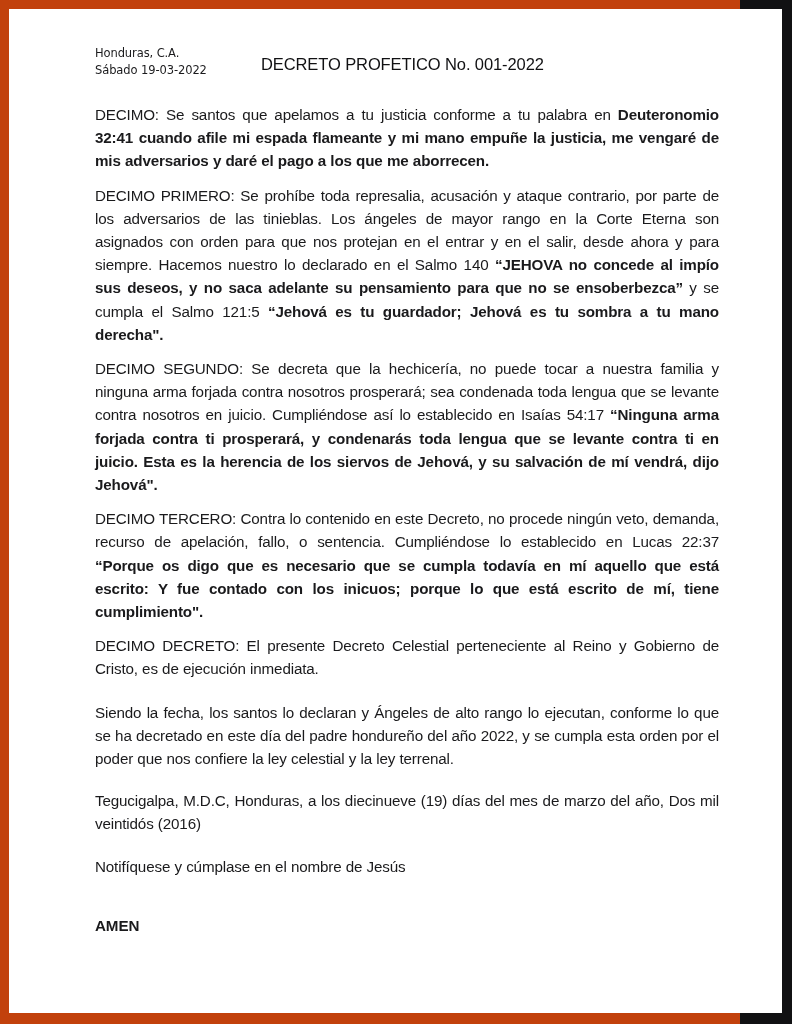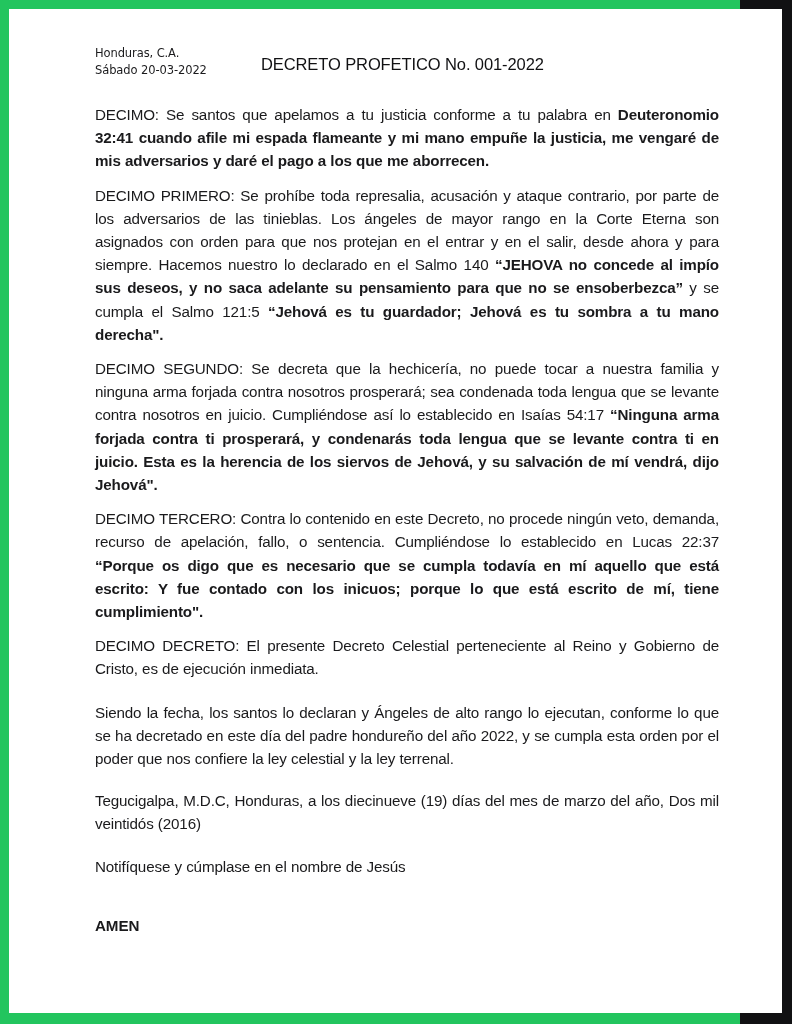--- a/index.html
+++ b/index.html
@@ -14,21 +14,21 @@
     font-family: "Liberation Sans", sans-serif;
     overflow: hidden;
   }
 
   .page-frame {
     position: absolute;
     left: 0;
     top: 0;
     width: 740px;
     height: 1024px;
-    background: #22c55e;
+    background: #c2410c;
   }
 
   .page-sheet {
     position: absolute;
     left: 9px;
     top: 9px;
     width: 773px;
     height: 1004px;
     background: #ffffff;
     box-sizing: border-box;
@@ -106,21 +106,21 @@
 </head>
 <body>
 
 <div class="page-frame">
   <div class="page-sheet">
     <div class="sheet-inner">
 
       <div class="doc-header">
         <div class="origin-block">
           <div>Honduras, C.A.</div>
-          <div>Sábado 20-03-2022</div>
+          <div>Sábado 19-03-2022</div>
         </div>
         <div class="doc-title">DECRETO PROFETICO No. 001-2022</div>
       </div>
 
       <div class="doc-body">
 
         <p class="clause">
           <span class="lead">DECIMO:</span><span> Se santos que apelamos a tu justicia conforme a tu palabra en </span><span class="scripture">Deuteronomio 32:41 cuando afile mi espada flameante y mi mano empuñe la justicia, me vengaré de mis adversarios y daré el pago a los que me aborrecen.</span>
         </p>
 

